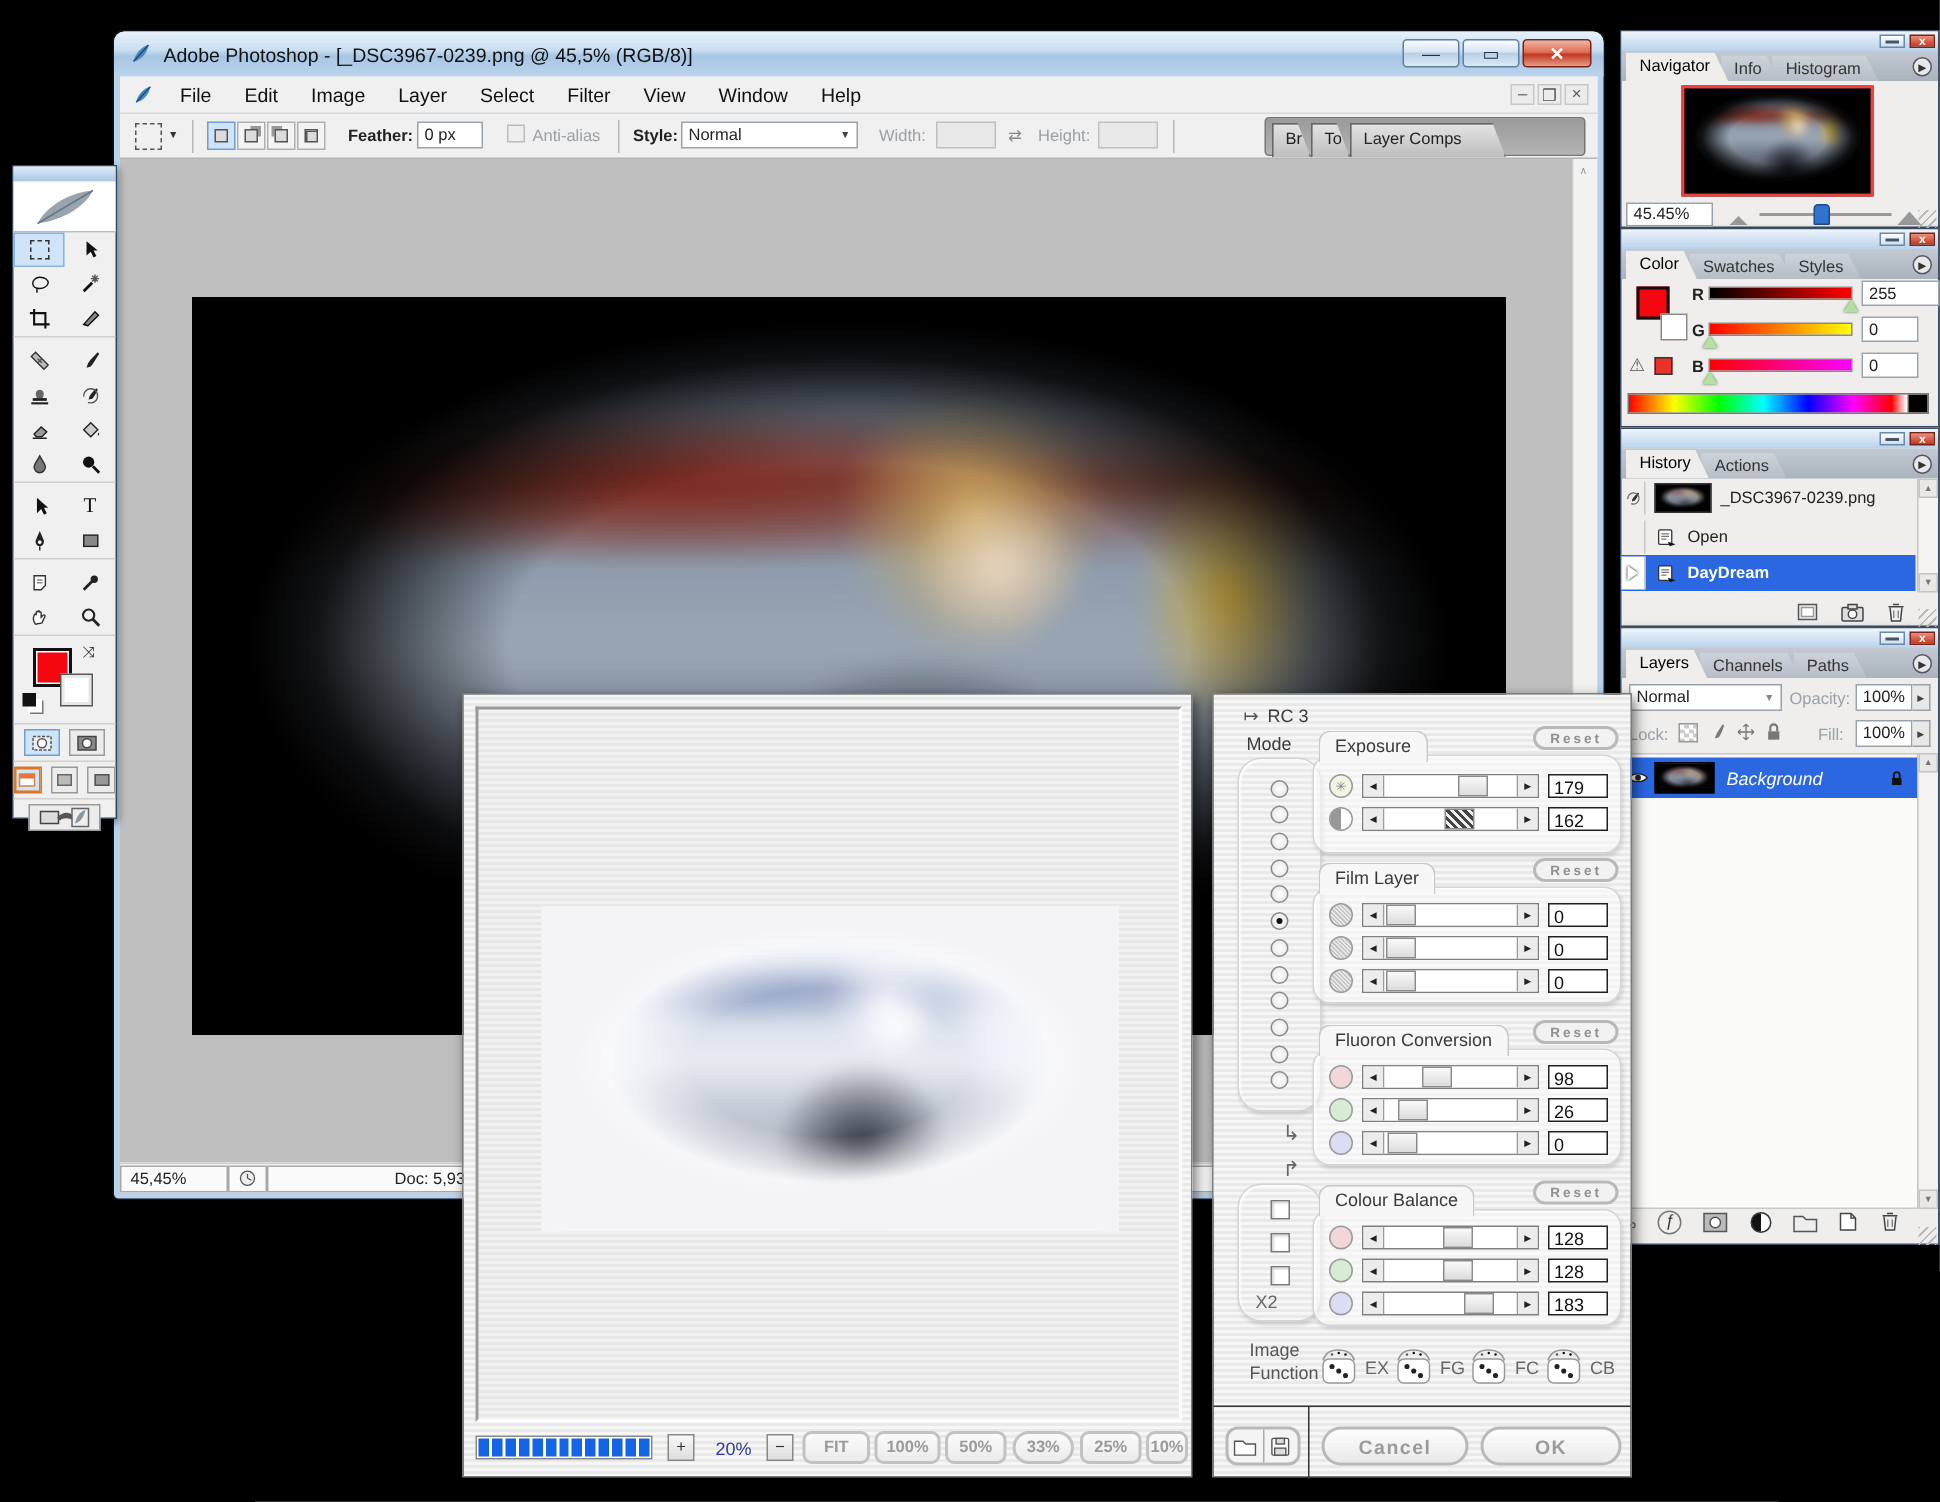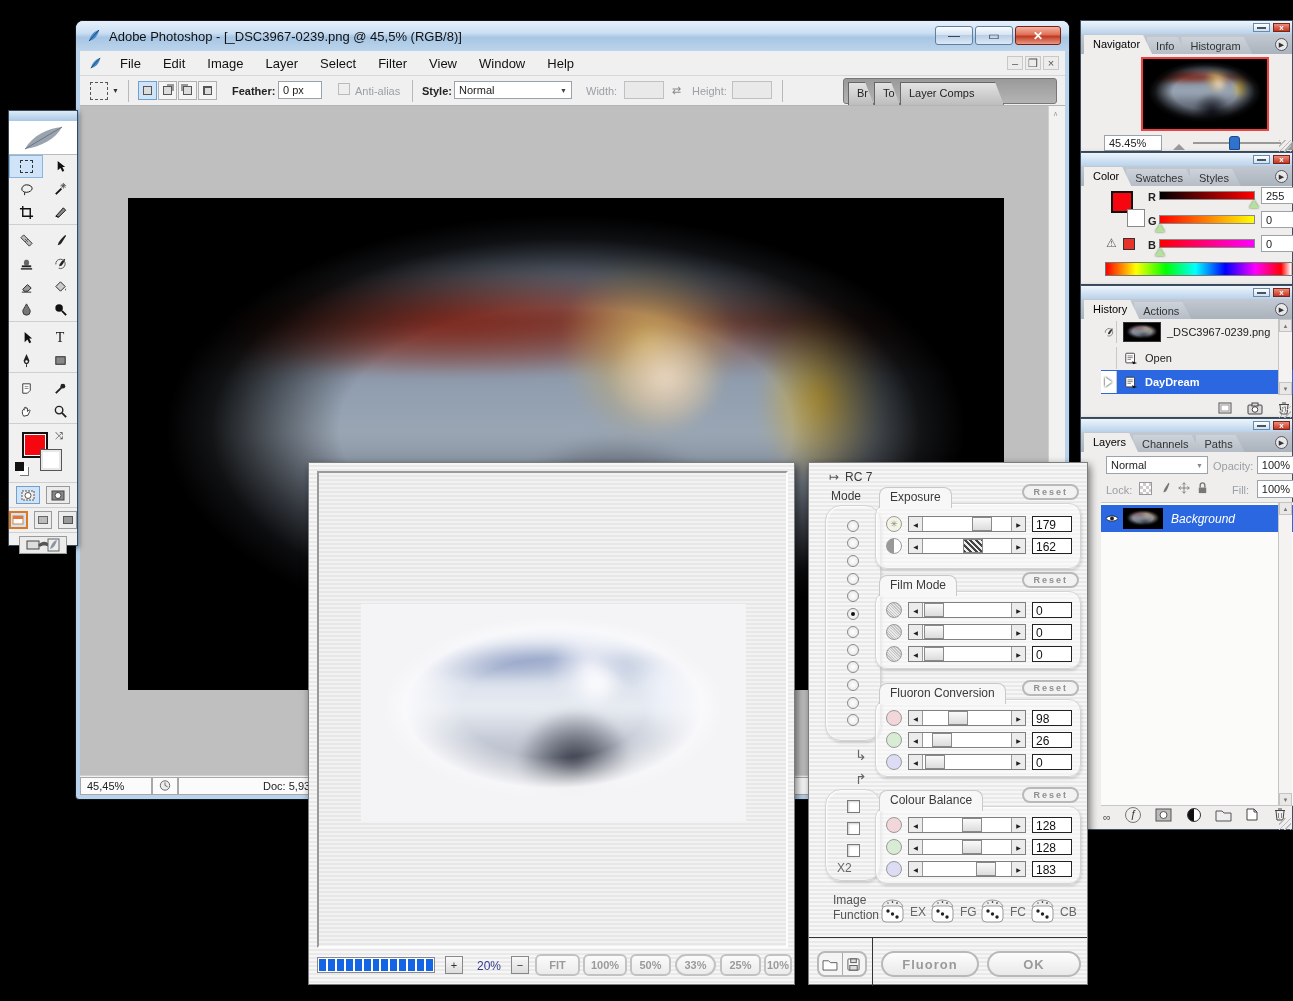--- a/index.html
+++ b/index.html
@@ -70,21 +70,21 @@
 
 .panel{position:absolute;left:1080px;width:213px;background:#efeeec;border:1px solid #3c4f63;z-index:20;box-shadow:1px 2px 5px rgba(0,0,0,.5);}
 .ptitle{height:13px;background:linear-gradient(#eef5fc,#b9d2ea);position:relative;}
 .pmin{position:absolute;right:22px;top:2px;width:17px;height:9px;border:1px solid #6a8aa8;background:linear-gradient(#fff,#cfe0f0);}
 .pmin i{position:absolute;left:3px;right:3px;top:3px;height:2px;background:#456;}
 .pclose{position:absolute;right:2px;top:2px;width:17px;height:9px;border:1px solid #7a241a;background:linear-gradient(#eb8d7c,#c4371f);color:#fff;font-size:8px;line-height:7px;text-align:center;font-weight:bold;}
 .ptabs{height:20px;background:linear-gradient(#c2c9d2,#aab2bc);display:flex;align-items:flex-end;padding-left:3px;position:relative;}
 .ptab{height:17px;padding:3px 12px 0 9px;font-size:11px;color:#333;background:linear-gradient(#cdd3da,#b6bdc6);clip-path:polygon(0 0,calc(100% - 9px) 0,100% 100%,0 100%);margin-right:-5px;white-space:nowrap;}
 .ptab.active{background:#efeeec;color:#000;height:19px;z-index:2;}
 .pmenu{position:absolute;right:4px;top:4px;width:13px;height:13px;border-radius:50%;border:1px solid #556;background:#e8e8e8;font-size:7px;color:#333;display:flex;align-items:center;justify-content:center;}
-.pbody{position:relative;font-size:11px;color:#222;margin-left:20px;}
+.pbody{position:relative;font-size:11px;color:#222;}
 .grip{position:absolute;right:1px;bottom:1px;width:12px;height:12px;background:repeating-linear-gradient(135deg,#bbb 0 1px,transparent 1px 4px);}
 .pscroll{position:absolute;right:0;width:14px;background:#f4f3f1;border-left:1px solid #c4c4c4;}
 .sarrbox{position:absolute;left:0;right:0;height:13px;display:flex;align-items:center;justify-content:center;font-size:6px;color:#777;background:#e9e8e6;border:1px solid #c4c4c4;}
 .spin{width:12px;height:18px;border:1px solid #9aa3ab;border-left:none;background:#e8e8e8;display:flex;align-items:center;justify-content:center;font-size:6px;color:#444;}
 .ctrack{position:absolute;height:9px;border:1px solid #888;}
 .cthumb{position:absolute;width:0;height:0;border-left:5px solid transparent;border-right:5px solid transparent;border-bottom:8px solid #b5e0a0;filter:drop-shadow(0 0 1px #4a7a3a);}
 .hrow{position:absolute;left:0;width:196px;height:24px;display:flex;align-items:center;}
 .hrow .srcbox{width:16px;height:22px;border-right:1px solid #c8c8c8;display:flex;align-items:center;justify-content:center;}
 .hrow.sel{background:#2a67e0;color:#fff;font-weight:bold;}
 
@@ -675,21 +675,21 @@
   <span class="zoombtn" style="left:274px;top:491px;width:44px;">100%</span>
   <span class="zoombtn" style="left:321px;top:491px;width:41px;">50%</span>
   <span class="zoombtn" style="left:366px;top:491px;width:41px;border-radius:11px;">33%</span>
   <span class="zoombtn" style="left:411px;top:491px;width:41px;">25%</span>
   <span class="zoombtn" style="left:455px;top:491px;width:28px;">10%</span>
 </div>
 
 <div class="pinwin" style="left:808px;top:462px;width:280px;height:523px;z-index:50;font-size:12px;color:#3a3a3a;">
   <span class="abs" style="left:20px;top:7px;display:flex;gap:6px;align-items:center;">
     <span style="color:#555;">↦</span>
-    <span>RC 7</span>
+    <span>RC 3</span>
   </span>
   <span class="abs" style="left:22px;top:26px;">Mode</span>
   <div class="rbox" style="left:16px;top:42px;width:56px;height:236px;display:flex;flex-direction:column;align-items:center;justify-content:space-evenly;padding:8px 0;">
     <span class="radio"></span>
     <span class="radio"></span>
     <span class="radio"></span>
     <span class="radio"></span>
     <span class="radio"></span>
     <span class="radio on"></span>
     <span class="radio"></span>
@@ -731,21 +731,21 @@
               <span class="sb-thumb hatch" style="left:45%;"></span>
             </span>
             <span class="sb-arr r">▶</span>
           </span>
         <span class="sval">162</span>
       </div>
     </div>
   </div>
 
   <div class="pg" style="top:112px;height:94px;">
-    <span class="pg-label">Film Mode</span>
+    <span class="pg-label">Film Layer</span>
     <span class="pg-reset">Reset</span>
     <div class="pg-body">
       <div class="srow" style="top:9px;">
         <span class="cicon" style="background:repeating-linear-gradient(45deg,#c6c6c6 0 1px,#e9e9e9 1px 2px);"></span>
         <span class="sbar">
             <span class="sb-arr">◀</span>
             <span class="sb-track">
               <span class="sb-thumb" style="left:1%;"></span>
             </span>
             <span class="sb-arr r">▶</span>
@@ -920,15 +920,15 @@
         </svg>
       </span>
     <span style="flex:1;display:flex;align-items:center;justify-content:center;">
         <svg width="13" height="13" viewBox="0 0 14 14">
           <rect x="1" y="1" width="12" height="12" rx="1" fill="#fff" stroke="#555"></rect>
           <rect x="4" y="1" width="6" height="4" fill="#ddd" stroke="#555"></rect>
           <rect x="3" y="8" width="8" height="5" fill="#ddd" stroke="#555"></rect>
         </svg>
       </span>
   </span>
-  <span class="pillbtn" style="left:72px;top:488px;width:98px;">Fluoron</span>
+  <span class="pillbtn" style="left:72px;top:488px;width:98px;">Cancel</span>
   <span class="pillbtn" style="left:178px;top:488px;width:94px;">OK</span>
 </div>
 
 </body></html>

